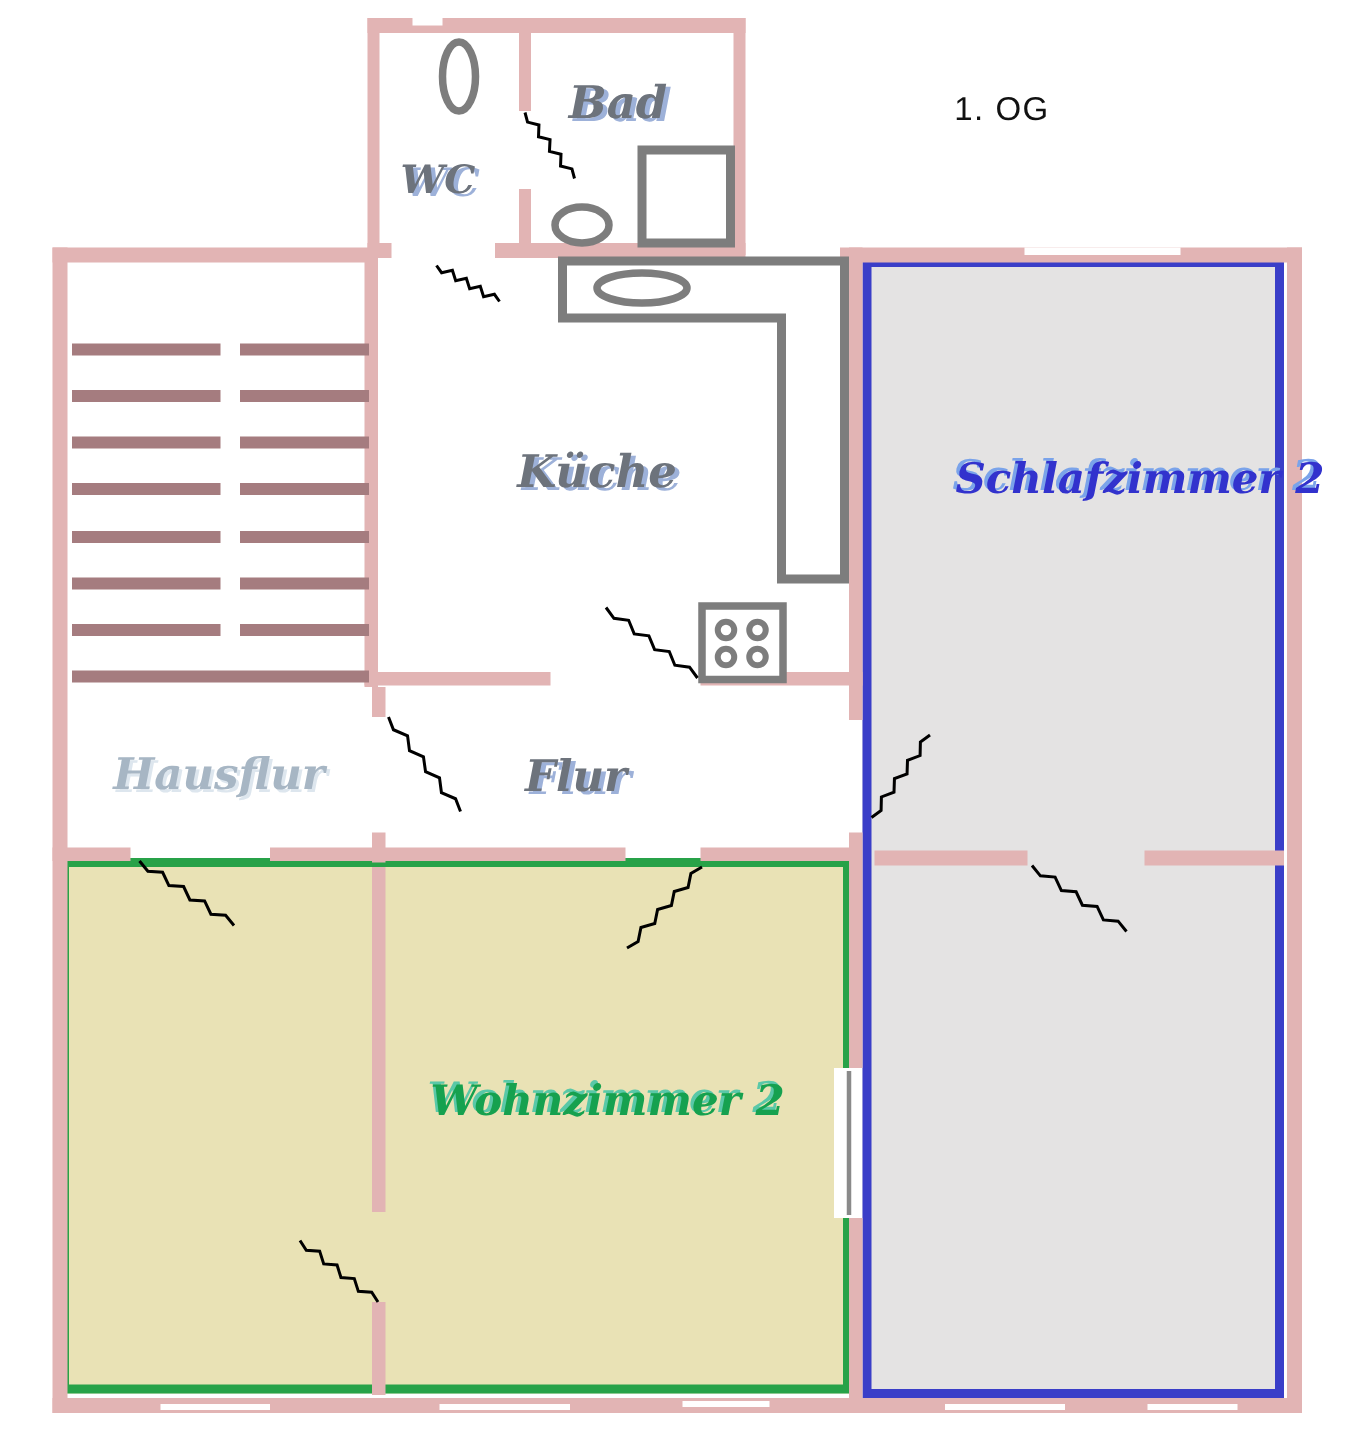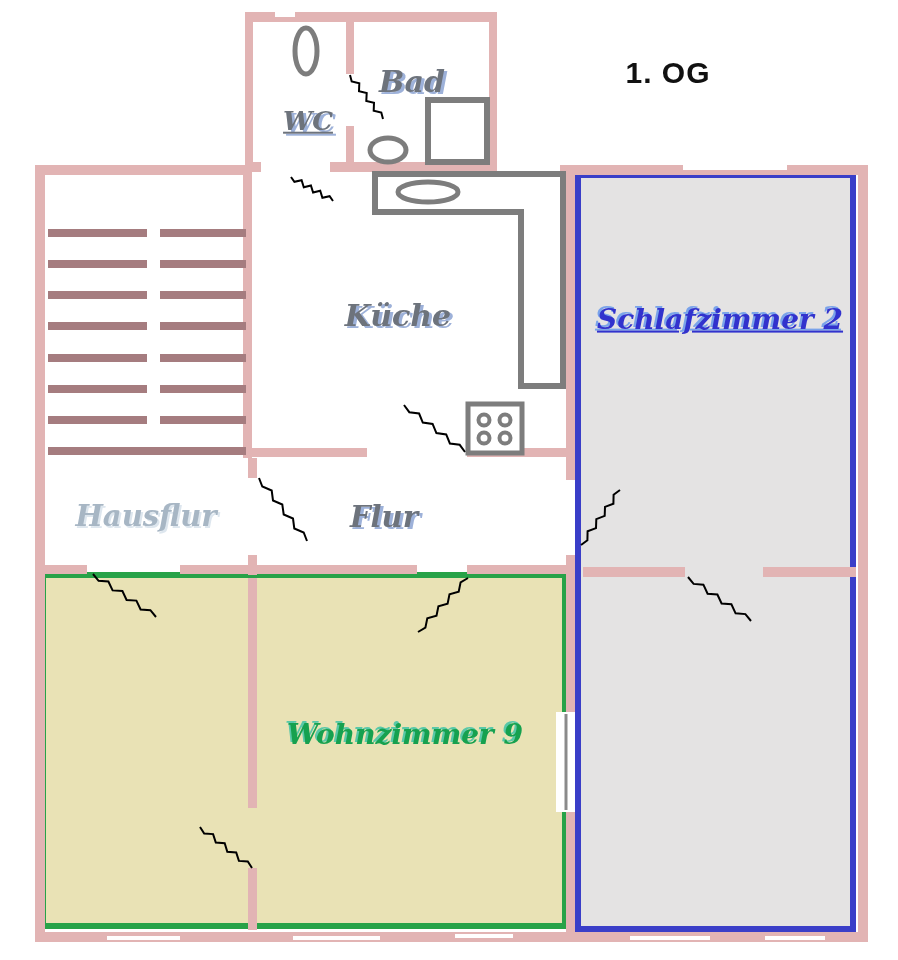--- a/index.html
+++ b/index.html
@@ -25,21 +25,21 @@
     position:absolute;transform:translate(-50%,-50%);
     font-style:italic;font-weight:bold;white-space:nowrap;line-height:1.1;
   }
   .t-gray{color:var(--label-gray);text-shadow:3px 2px 0 var(--label-gray-highlight);}
   .t-lightgray{color:var(--label-lightgray);text-shadow:2px 2px 0 var(--label-lightgray-highlight);}
   .t-blue{color:var(--label-blue);text-shadow:-2px -2px 0 var(--label-blue-highlight);}
   .t-green{color:var(--label-green);text-shadow:-2px -2px 0 var(--label-green-highlight);}
   .floor-title{
     position:absolute;transform:translate(-50%,-50%);
     font-family:"Liberation Sans","DejaVu Sans",sans-serif;
-    font-weight:bold;font-size:30px;color:var(--title-color);letter-spacing:1px;white-space:nowrap;text-align:right;
+    font-weight:normal;font-size:22px;color:var(--title-color);letter-spacing:1px;white-space:nowrap;text-align:right;
   }
   .lbl-26{font-size:26px;} .lbl-28{font-size:28px;} .lbl-29{font-size:29px;} .lbl-30{font-size:30px;}
   .multiline{transform:none;line-height:34px;}
 </style>
 </head>
 <body>
 
 <div class="plan">
 
   <div class="room-apartment1" style="left:40px;top:572px;width:528px;height:357px;"></div>
@@ -120,23 +120,23 @@
     <path fill="none" stroke="var(--door-mark)" stroke-width="2" d="M259,478 L262.3,486.5 L271.7,490.5 L273.0,500.5 L282.3,504.5 L283.7,514.5 L293.0,518.5 L294.3,528.5 L303.7,532.5 L307.0,541.0"></path>
     <path fill="none" stroke="var(--door-mark)" stroke-width="2" d="M93,574 L98.6,580.8 L108.4,581.5 L112.6,590.4 L122.4,591.0 L126.6,600.0 L136.4,600.6 L140.6,609.5 L150.4,610.2 L156.0,617.0"></path>
     <path fill="none" stroke="var(--door-mark)" stroke-width="2" d="M468,578 L460.6,582.3 L458.7,591.7 L449.5,594.3 L447.6,603.7 L438.4,606.3 L436.5,615.7 L427.3,618.3 L425.4,627.7 L418.0,632.0"></path>
     <path fill="none" stroke="var(--door-mark)" stroke-width="2" d="M581,545 L587.4,540.3 L587.6,531.3 L596.0,528.1 L596.3,519.1 L604.7,515.9 L605.0,506.9 L613.4,503.7 L613.6,494.7 L620.0,490.0"></path>
     <path fill="none" stroke="var(--door-mark)" stroke-width="2" d="M688,577 L693.6,583.9 L703.4,584.7 L707.6,593.7 L717.4,594.5 L721.6,603.5 L731.4,604.3 L735.6,613.3 L745.4,614.1 L751.0,621.0"></path>
     <path fill="none" stroke="var(--door-mark)" stroke-width="2" d="M252,868 L247.8,861.5 L238.9,860.9 L236.2,852.4 L227.3,851.7 L224.7,843.3 L215.8,842.6 L213.1,834.1 L204.2,833.5 L200.0,827.0"></path>
   </svg>
 
   <div class="floor-title" style="left:668px;top:73px;">1. OG</div>
 
-  <div class="room-label t-gray lbl-26" style="left:308px;top:121px;text-decoration:underline;">WC</div>
-  <div class="room-label t-gray lbl-30" style="left:412px;top:81px;">Bad</div>
+  <div class="room-label t-gray lbl-26" style="left:292px;top:121px;">WC</div>
+  <div class="room-label t-gray lbl-30" style="left:412px;top:69px;">Bad</div>
   <div class="room-label t-gray lbl-30" style="left:398px;top:315px;">Küche</div>
   <div class="room-label t-lightgray lbl-29" style="left:146px;top:517px;">Hausflur</div>
   <div class="room-label t-gray lbl-29" style="left:384px;top:518px;">Flur</div>
-  <div class="room-label t-blue lbl-28" style="left:720px;top:320px;text-decoration:underline;">Schlafzimmer 2</div>
+  <div class="room-label t-blue lbl-28" style="left:760px;top:320px;">Schlafzimmer 2</div>
   <div class="room-label t-green lbl-28 multiline" style="left:56px;top:676px;">
   </div>
-  <div class="room-label t-green lbl-28" style="left:405px;top:735px;">Wohnzimmer 9</div>
+  <div class="room-label t-green lbl-28" style="left:405px;top:735px;">Wohnzimmer 2</div>
 
 </div>
 
 </body></html>

